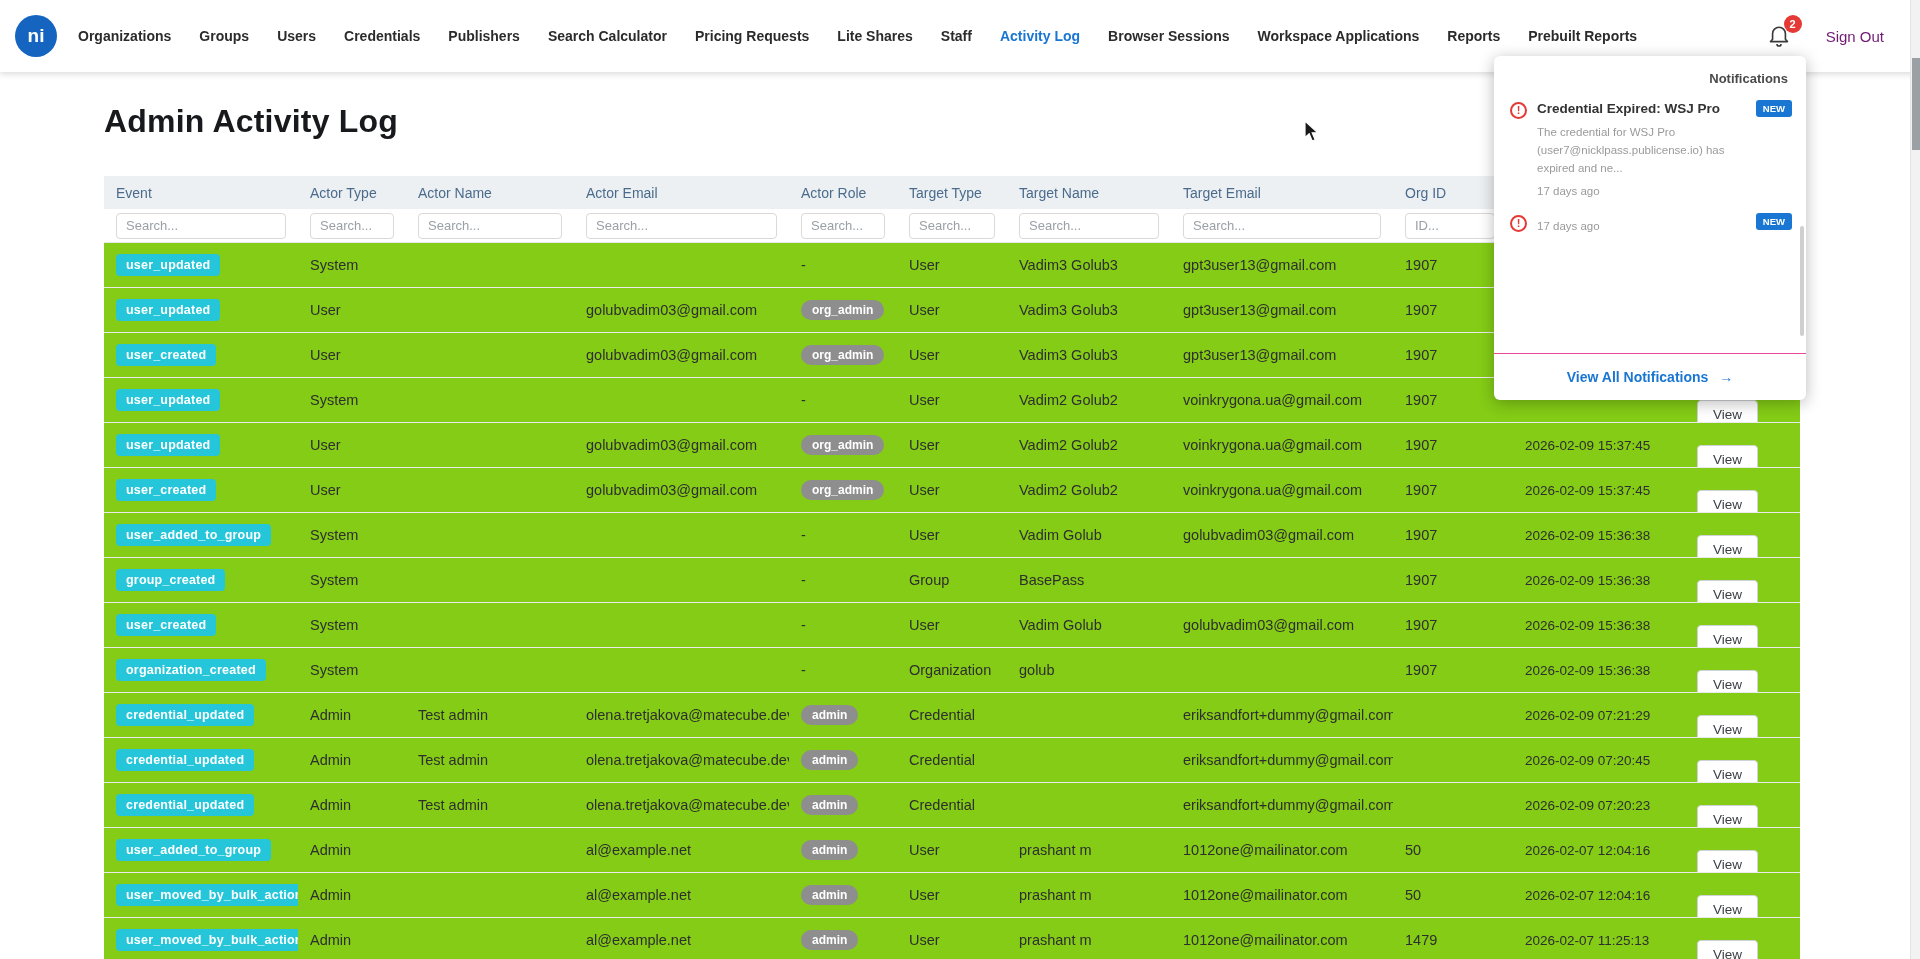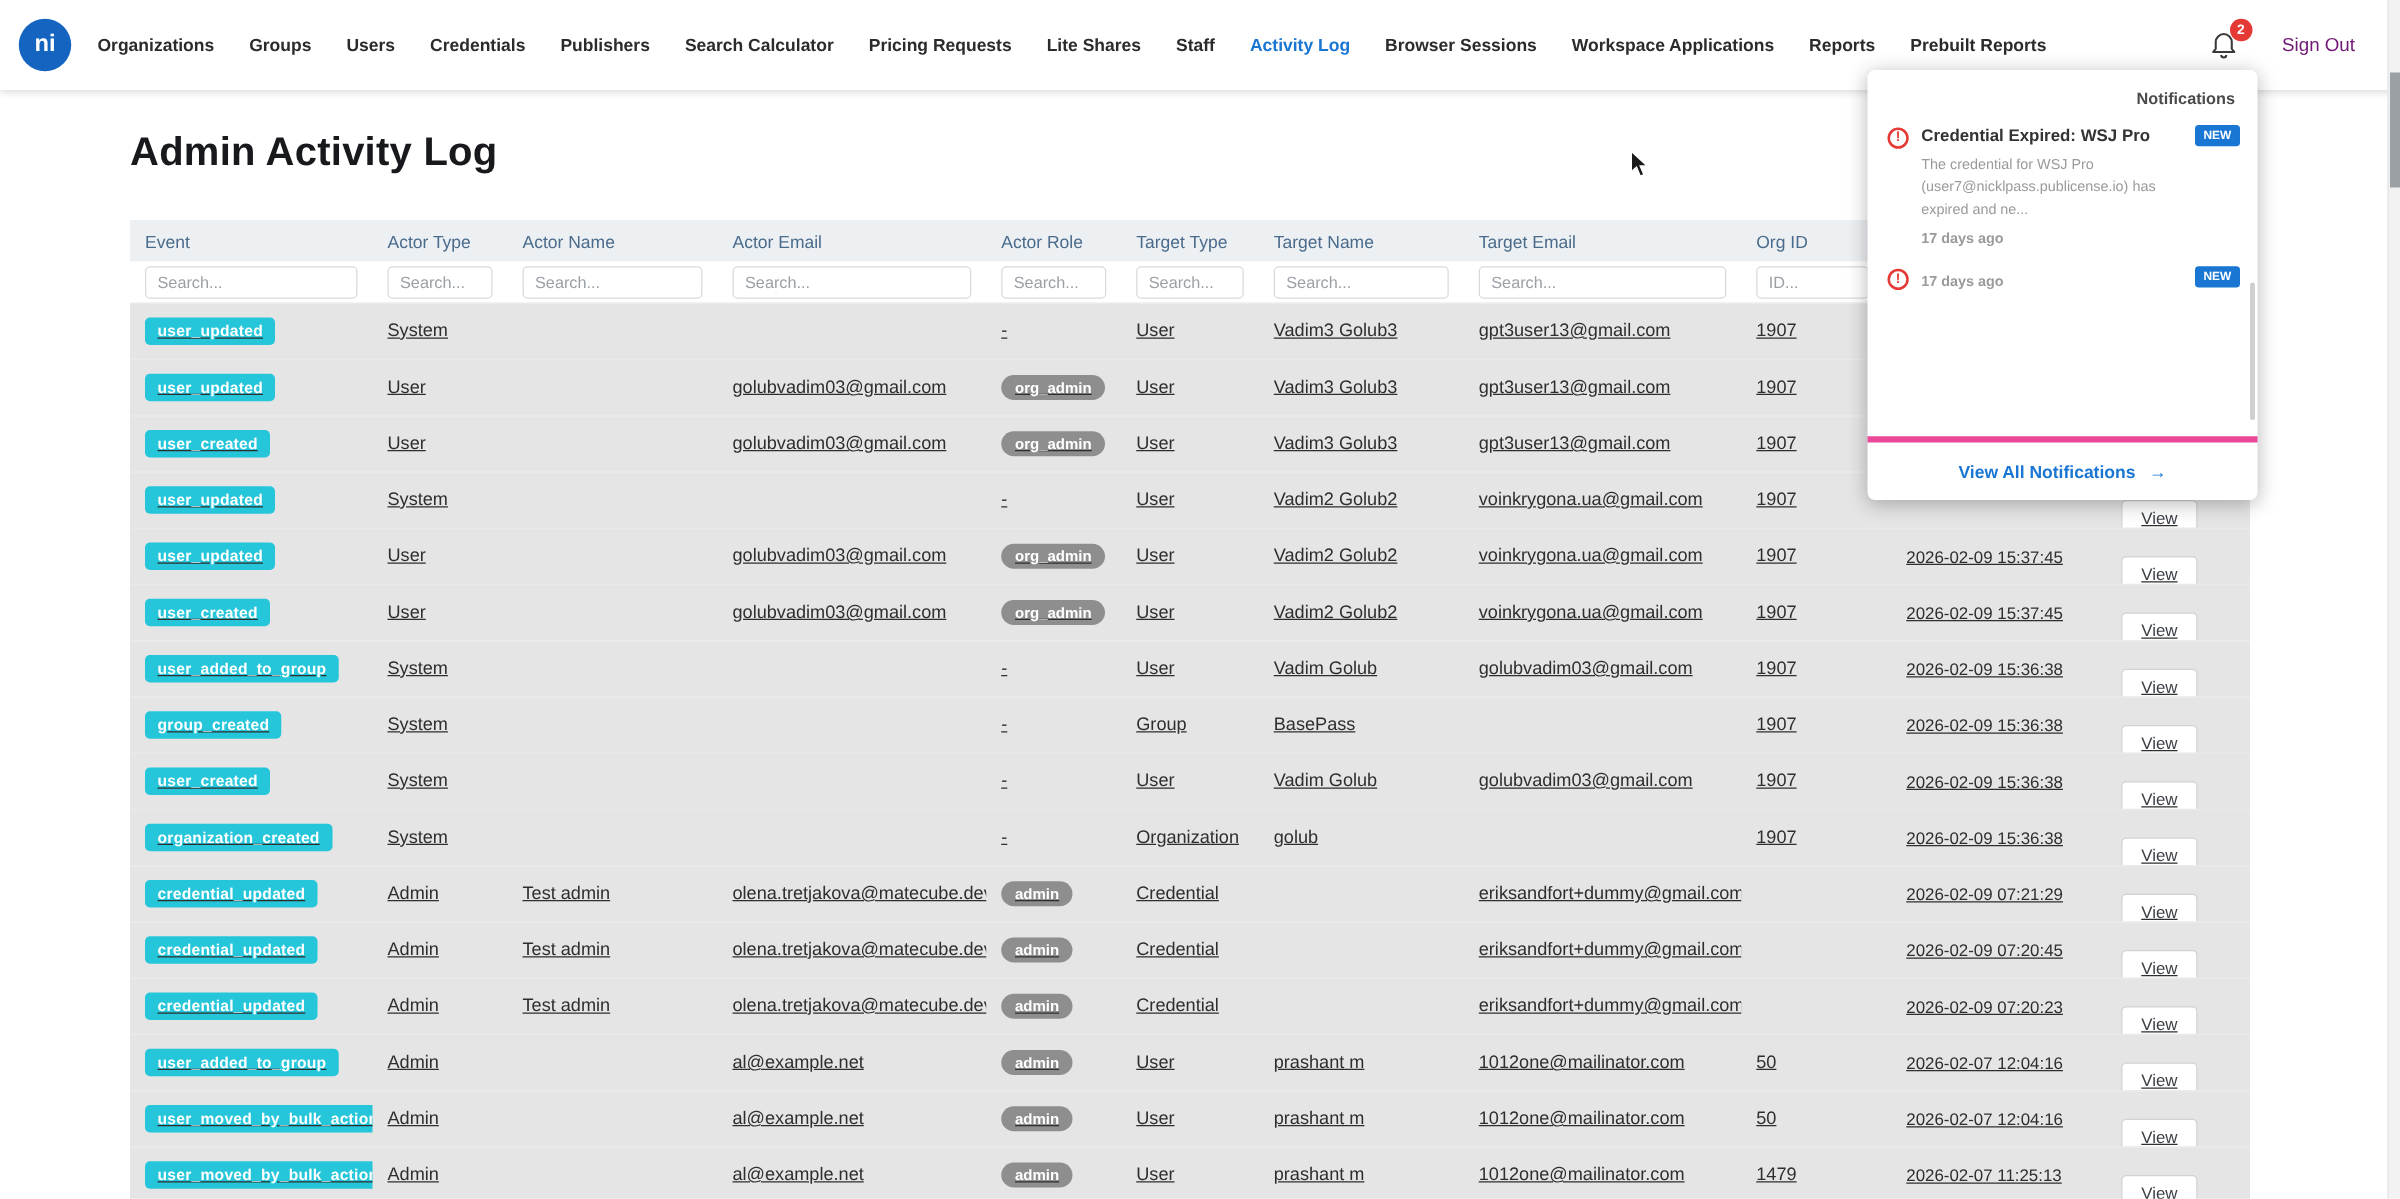--- a/index.html
+++ b/index.html
@@ -39,21 +39,21 @@
 
   
   main { padding-left:104px; }
   h1 { margin:31px 0 0; font-size:32px; font-weight:800; color:#17191c; letter-spacing:.2px; }
 
   
   .table { margin-top:36px; width:1696px; }
   .t-row { display:flex; width:1696px; }
   .head-row { background:#edf0f3; height:33px; }
   .search-row { height:34px; border-bottom:1px solid #e6e8ea; }
-  .body-row { height:45px; border-bottom:1px solid #e9eaec; background:#e5e5e5;text-decoration:underline; }
+  .body-row { height:45px; border-bottom:1px solid #e9eaec; background:#84cc16; }
   .t-cell { padding:0 12px; display:flex; align-items:center; overflow:hidden; white-space:nowrap; flex:none; }
   .hcell { font-size:14px; color:#4a6b8c; font-weight:500; }
   .bcell { font-size:14.5px; color:#2e2e2e; }
   .date-text { font-size:13.5px; }
 
   .c-event{width:194px} .c-actor_type{width:108px} .c-actor_name{width:168px}
   .c-actor_email{width:215px} .c-actor_role{width:108px} .c-target_type{width:110px}
   .c-target_name{width:164px} .c-target_email{width:222px} .c-org_id{width:120px}
   .c-date{width:172px} .c-view{width:115px}
 
@@ -86,27 +86,27 @@
   .notif-title { padding:15px 18px 4px; font-size:13px; font-weight:700; color:#4a4a4a;text-align:right; }
   .notif-item { display:flex; padding:10px 14px 6px 16px; align-items:flex-start; cursor:pointer; }
   .alert-icon {
     width:17px; height:17px; border:2px solid #e53935; border-radius:50%;
     color:#e53935; font-size:11px; font-weight:700; line-height:1;
     display:flex; align-items:center; justify-content:center; flex:none; margin-top:2px;
   }
   .notif-content { flex:1; margin-left:10px; min-width:0; }
   .notif-item-title { font-size:13.5px; font-weight:700; color:#333; line-height:1.3; }
   .notif-item-body { font-size:11.5px; color:#9a9a9a; line-height:1.6; margin-top:5px; }
-  .notif-item-time { font-size:11.5px; color:#9a9a9a; margin-top:7px;font-weight:bold; }
+  .notif-item-time { font-size:11.5px; color:#9a9a9a; margin-top:7px; }
   .new-badge {
     background:#1976d2; color:#fff; font-size:9.5px; font-weight:700;
     padding:3px 7px; border-radius:3px; margin-left:8px; flex:none;
   }
   .notif-footer {
-    margin-top:auto; border-top:5px solid #ec4899; padding:15px 0;
+    margin-top:auto; border-top:1px solid #ec4899; padding:15px 0;
     text-align:center; color:#1976d2; font-weight:700; font-size:14px; cursor:pointer;
   }
   .notif-footer .arrow { margin-left:7px; }
   .notif-scrollthumb {
     position:absolute; right:2px; top:170px; width:4px; height:110px;
     background:#cfcfcf; border-radius:2px;
   }
 
   
   .scrollbar-track {

